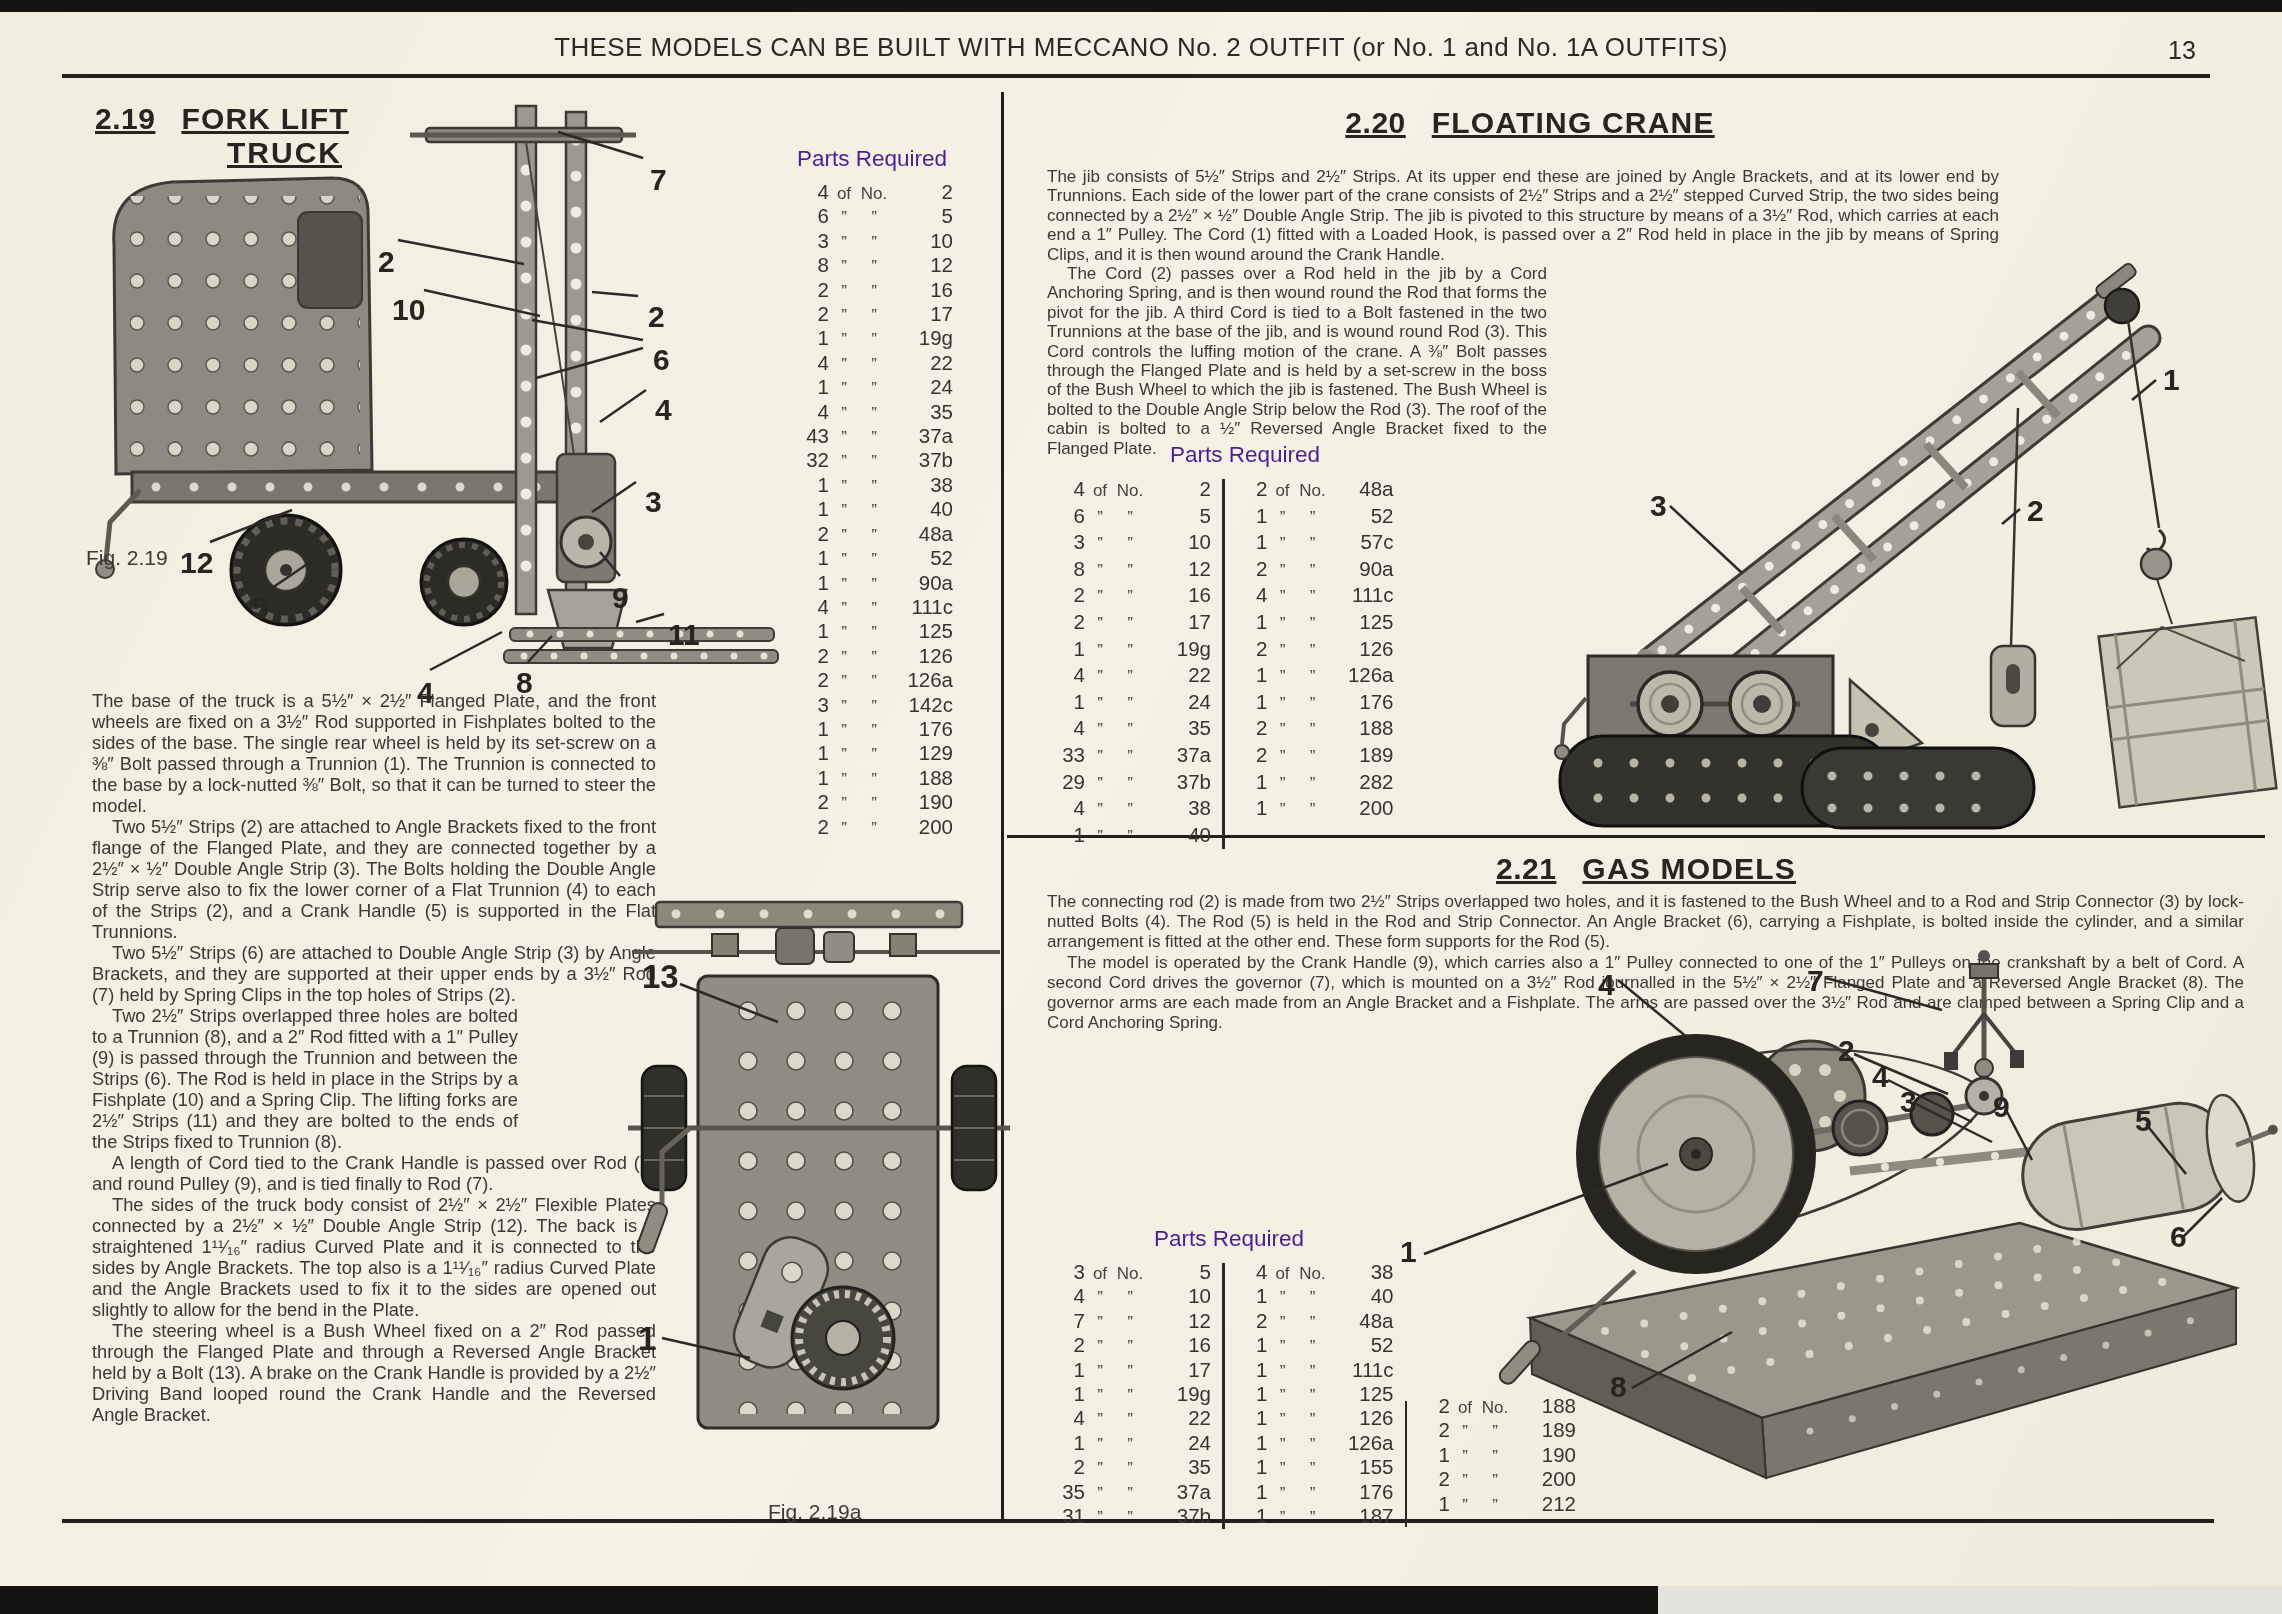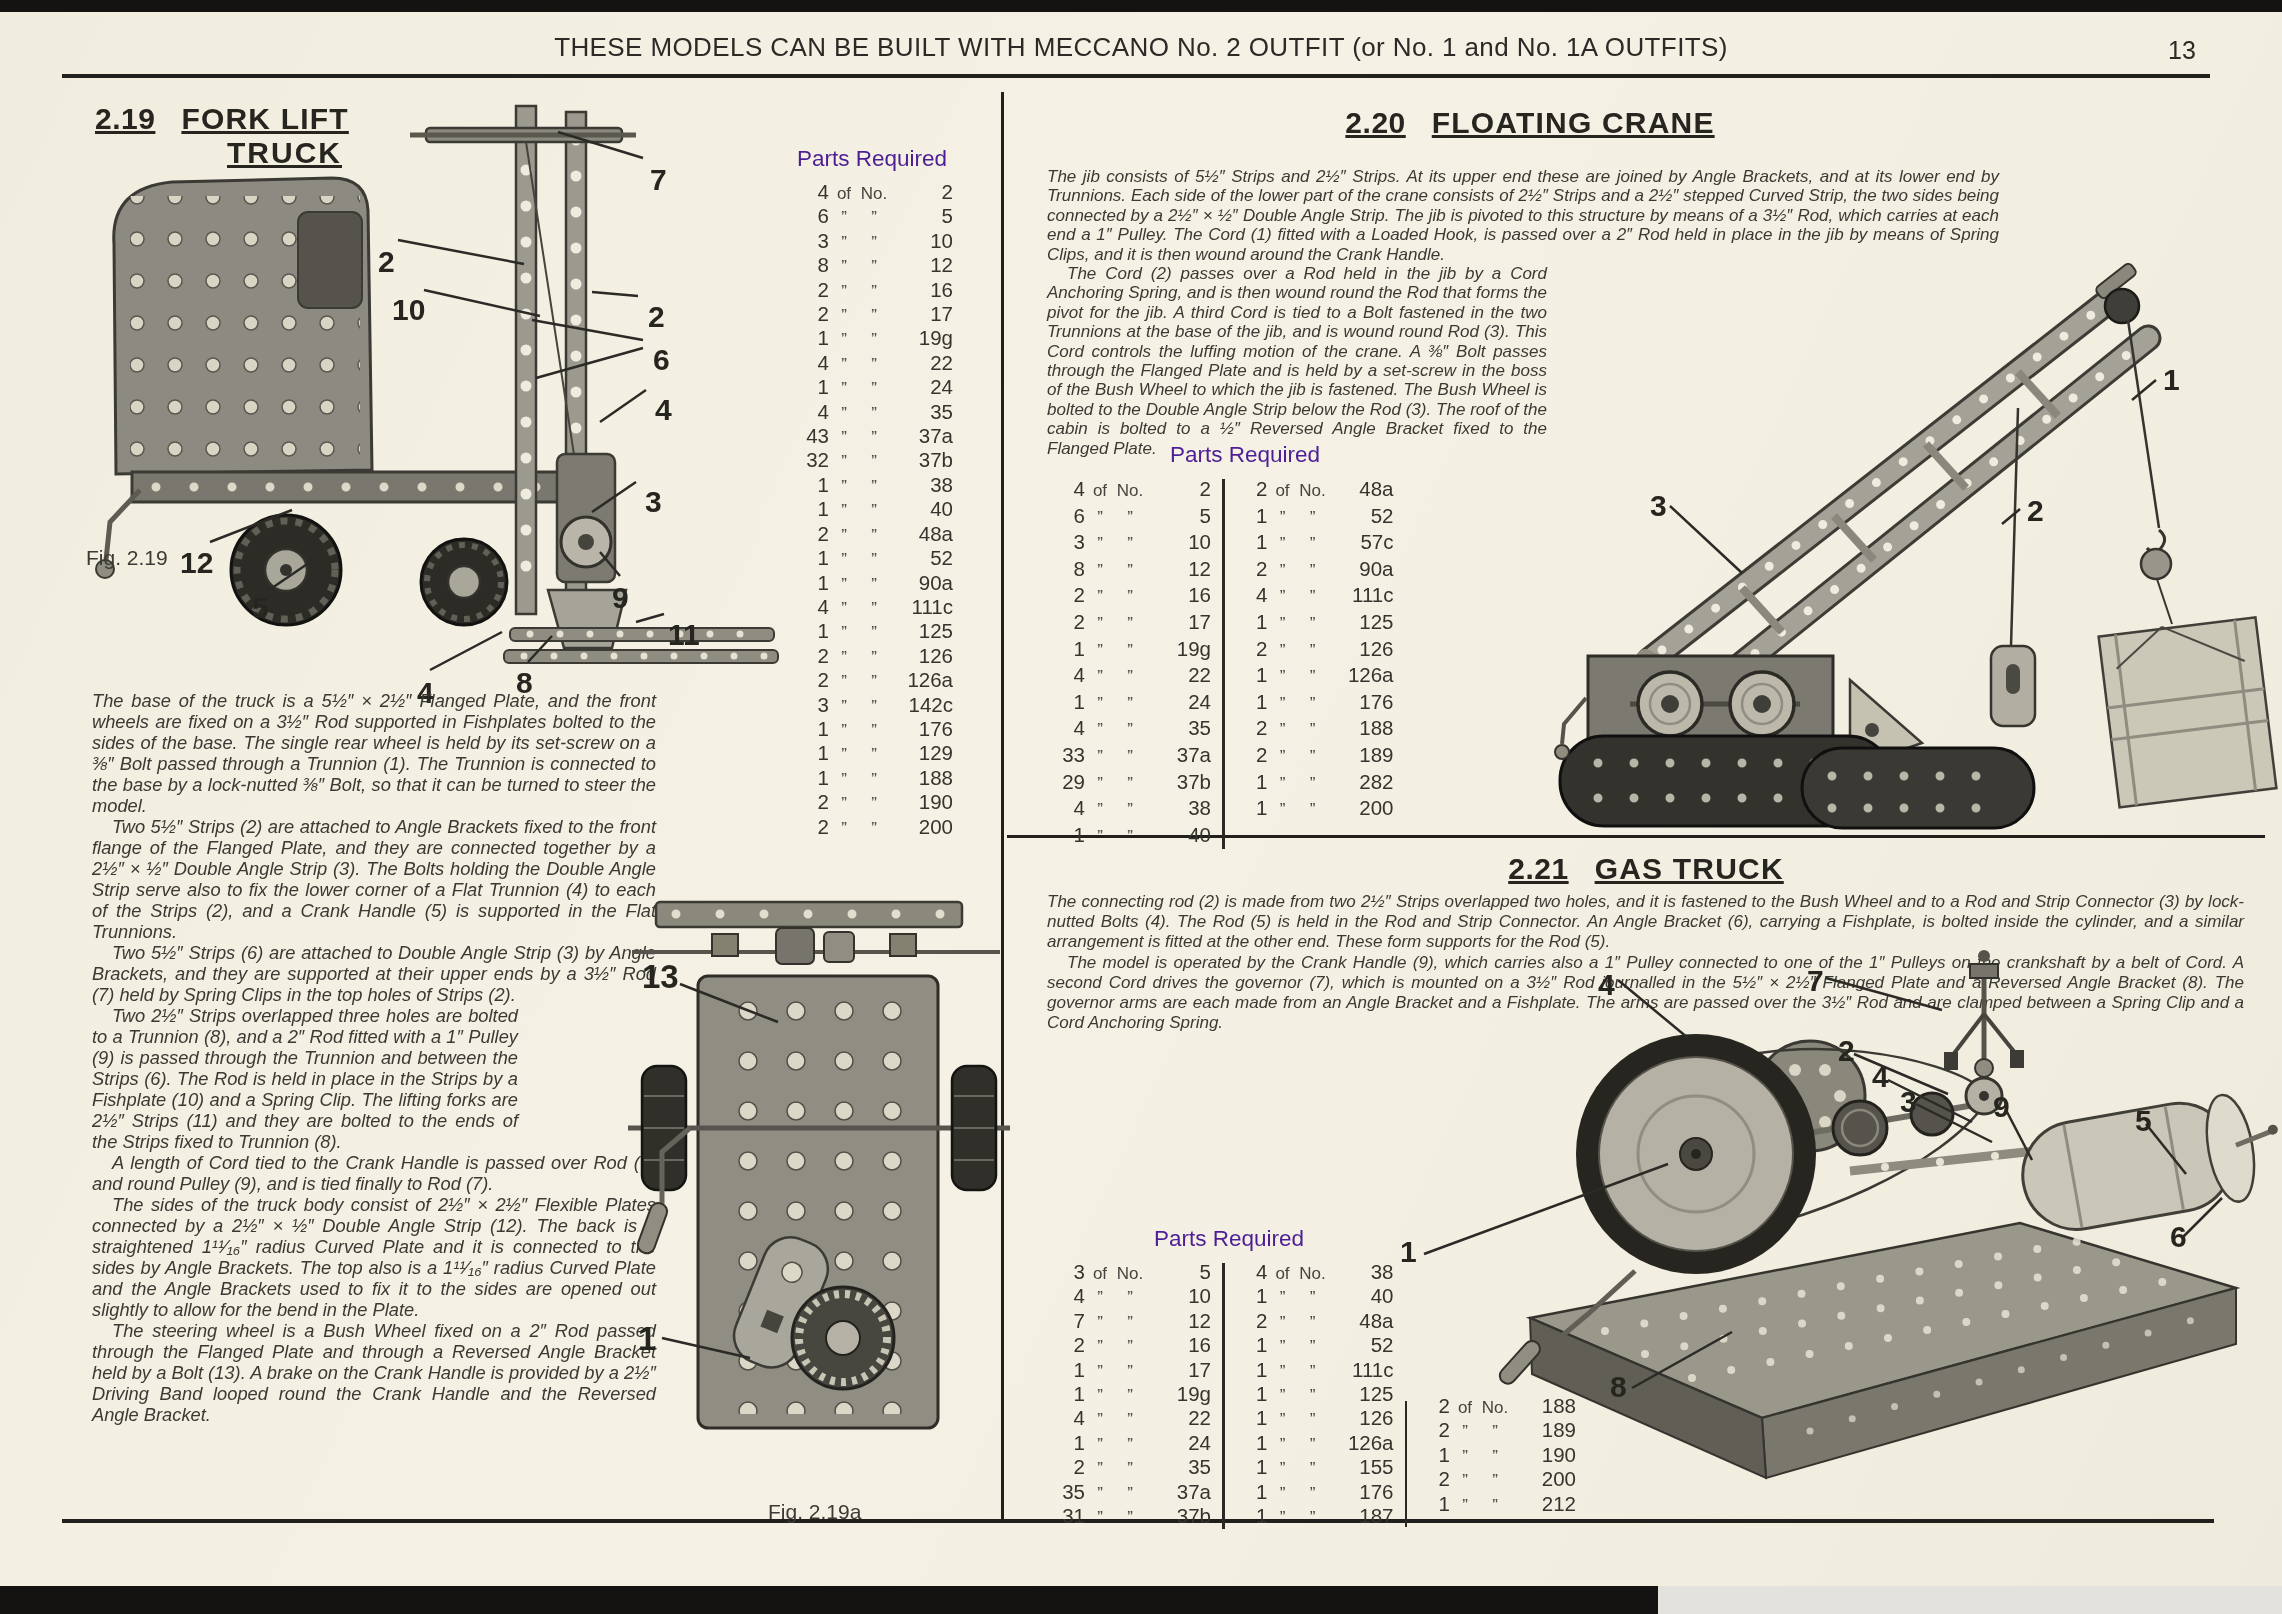--- a/index.html
+++ b/index.html
@@ -15,21 +15,21 @@
   .header-line{
     position:absolute;top:32px;left:0;width:2282px;text-align:center;
     font-size:26px;letter-spacing:.4px;color:#2b2a26;
   }
   .page-num{position:absolute;top:36px;left:2168px;font-size:25px;color:#2b2a26;}
   .sec-title{position:absolute;font-weight:700;color:#26251f;letter-spacing:1.2px;font-size:30px;text-decoration:underline;}
   .sec-title .num{margin-right:26px;letter-spacing:.5px;}
   .title-line2{padding-left:132px;letter-spacing:2px;}
   .figlabel{position:absolute;font-size:21px;color:#3b3a34;}
   .bodytext{position:absolute;text-align:justify;color:#3a3933;}
-  .bodytext p{margin:0;font-style:italic;}
+  .bodytext p{margin:0;}
   .bodytext p + p{text-indent:20px;}
   .fl-text{left:92px;top:690px;width:564px;font-size:18.3px;line-height:21px;}
   .fl-text p:nth-child(4){margin-right:138px;}
   .crane-text{left:1047px;top:167px;width:952px;font-size:17px;line-height:19.4px;}
   .crane-text p:nth-child(2){margin-right:452px;}
   .eng-text{left:1047px;top:892px;width:1197px;font-size:17px;line-height:20.2px;}
   .eng-text p:nth-child(3){margin-right:672px;}
   .plist{position:absolute;color:#35342e;}
   .plist .ph{font-size:22.5px;color:#4c1d95;margin-bottom:9px;white-space:nowrap;}
   .prow{display:flex;align-items:baseline;}
@@ -597,21 +597,21 @@
     <line x1="606" y1="152" x2="582" y2="172"></line>
     <line x1="470" y1="281" x2="452" y2="296"></line>
     <line x1="120" y1="278" x2="192" y2="345"></line>
   </g>
   <text class="co" x="613" y="162">1</text>
   <text class="co" x="477" y="293">2</text>
   <text class="co" x="100" y="288">3</text>
 </svg>
 
 <div class="sec-title" style="left:1040px;top:852px;width:1212px;text-align:center;">
-  <span class="num">2.21</span><span>GAS TRUCK</span>
+  <span class="num">2.21</span><span>GAS MODELS</span>
 </div>
 
 <div class="bodytext eng-text">
     <p>The connecting rod (2) is made from two 2½″ Strips overlapped two holes, and it is fastened to the Bush Wheel and to a Rod and Strip Connector (3) by lock-nutted Bolts (4). The Rod (5) is held in the Rod and Strip Connector. An Angle Bracket (6), carrying a Fishplate, is bolted inside the cylinder, and a similar arrangement is fitted at the other end. These form supports for the Rod (5).</p>
     <p>The model is operated by the Crank Handle (9), which carries also a 1″ Pulley connected to one of the 1″ Pulleys on the crankshaft by a belt of Cord. A second Cord drives the governor (7), which is mounted on a 3½″ Rod journalled in the 5½″ × 2½″ Flanged Plate and a Reversed Angle Bracket (8). The governor arms are each made from an Angle Bracket and a Fishplate. The arms are passed over the 3½″ Rod and are clamped between a Spring Clip and a Cord Anchoring Spring.</p>
   </div>
 
 <div class="plist eng-parts" style="left:1053px;top:1226px;">
   <div class="ph" style="margin-left:56px;width:240px;text-align:center;">Parts Required</div>
   <div class="pcols">

